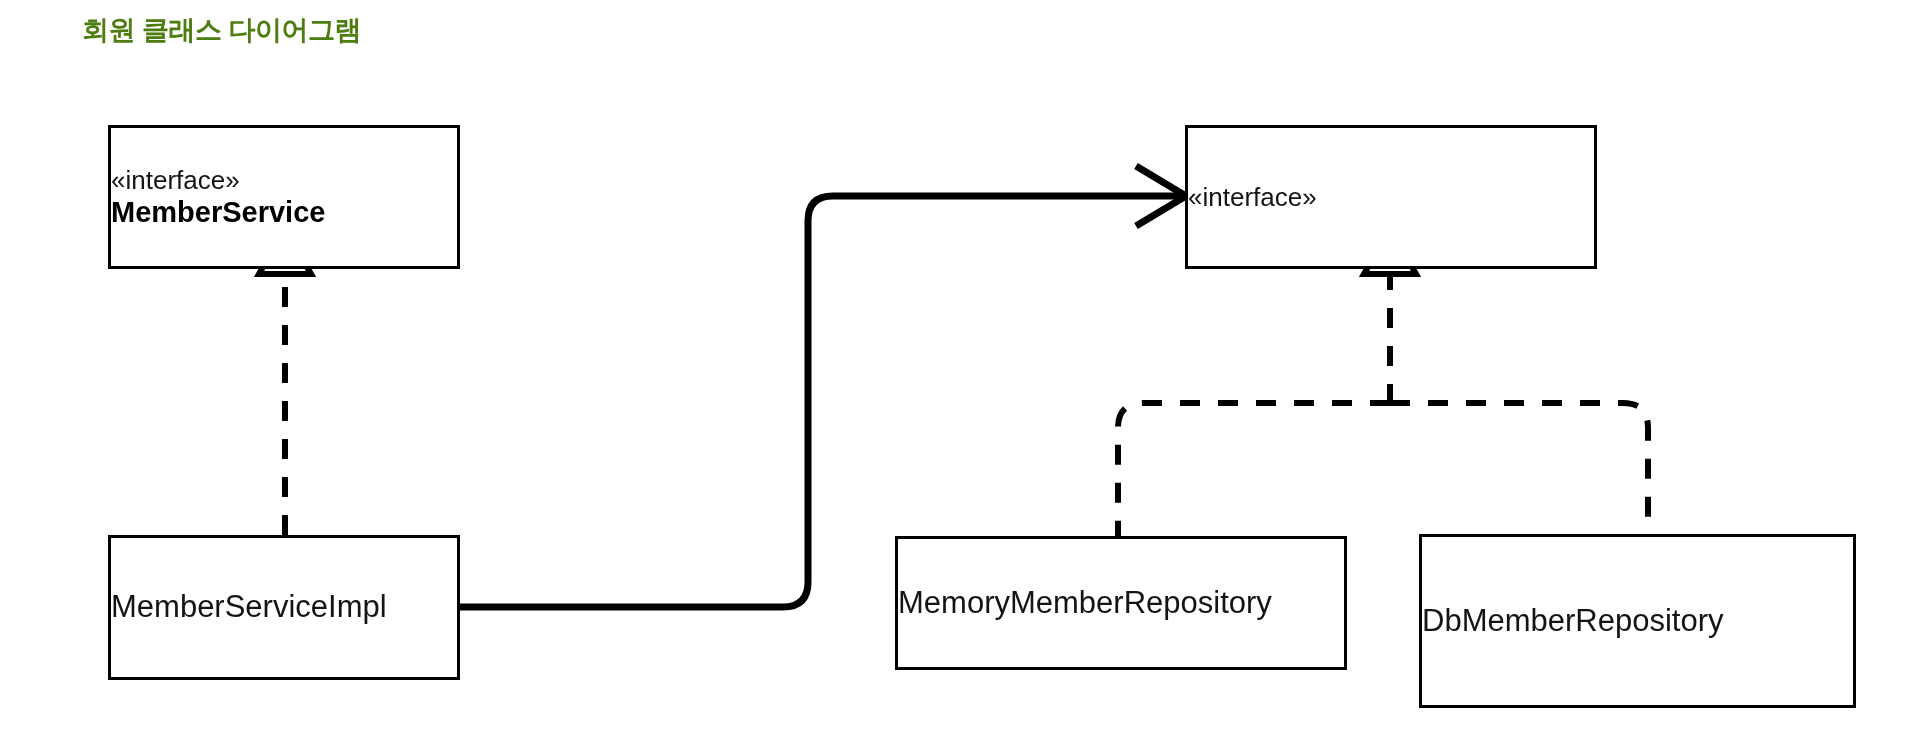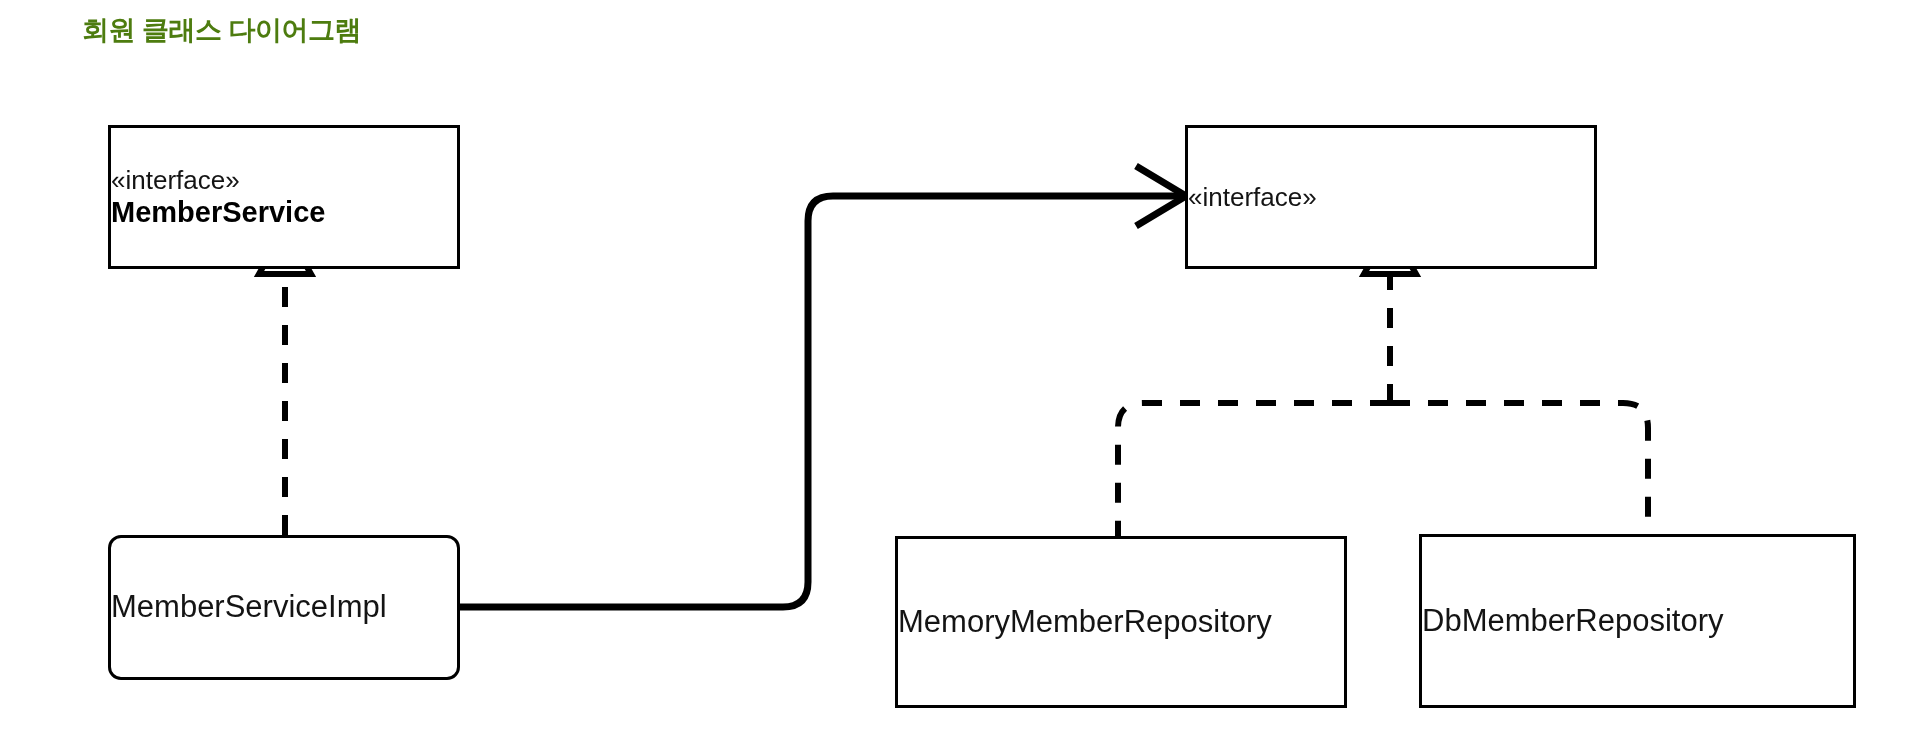--- a/index.html
+++ b/index.html
@@ -66,22 +66,22 @@
   }
   .class-name-plain {
     font-size: 31px;
     font-weight: normal;
     color: #141414;
     white-space: nowrap;
   }
   
   #node-member-service     { left: 108px;  top: 125px; width: 352px; height: 144px; }
   #node-member-repository  { left: 1185px; top: 125px; width: 412px; height: 144px; }
-  #node-member-service-impl{ left: 108px;  top: 535px; width: 352px; height: 145px; border-radius: 13px; }
-  #node-memory-member-repo { left: 895px;  top: 536px; width: 452px; height: 172px; }
+  #node-member-service-impl{ left: 108px;  top: 535px; width: 352px; height: 145px; }
+  #node-memory-member-repo { left: 895px;  top: 536px; width: 452px; height: 134px; }
   #node-db-member-repo     { left: 1419px; top: 534px; width: 437px; height: 174px; }
 </style>
 </head>
 <body>
 
 <div id="page">
 
   <div id="diagram-title">회원 클래스 다이어그램</div>
 
   <svg id="edge-layer" viewBox="0 0 1926 738" xmlns="http://www.w3.org/2000/svg">

